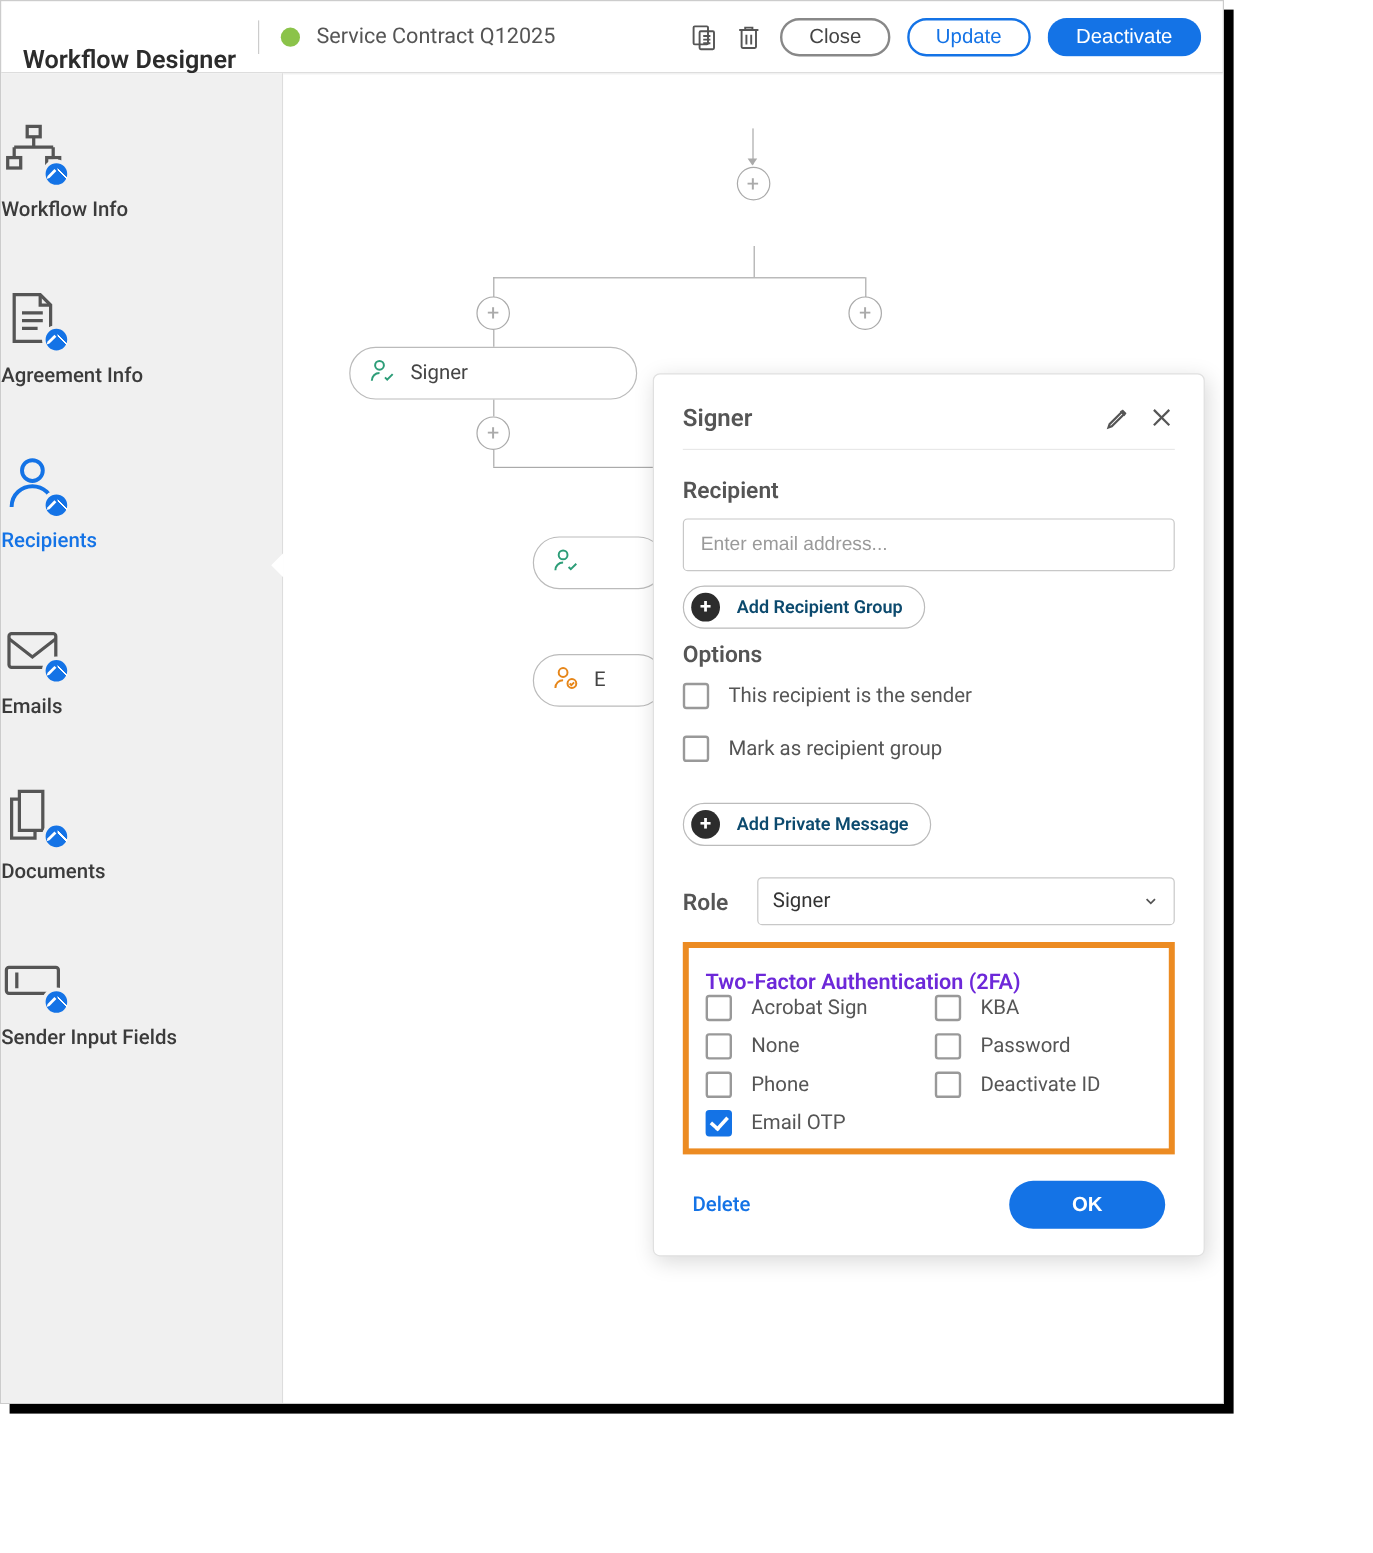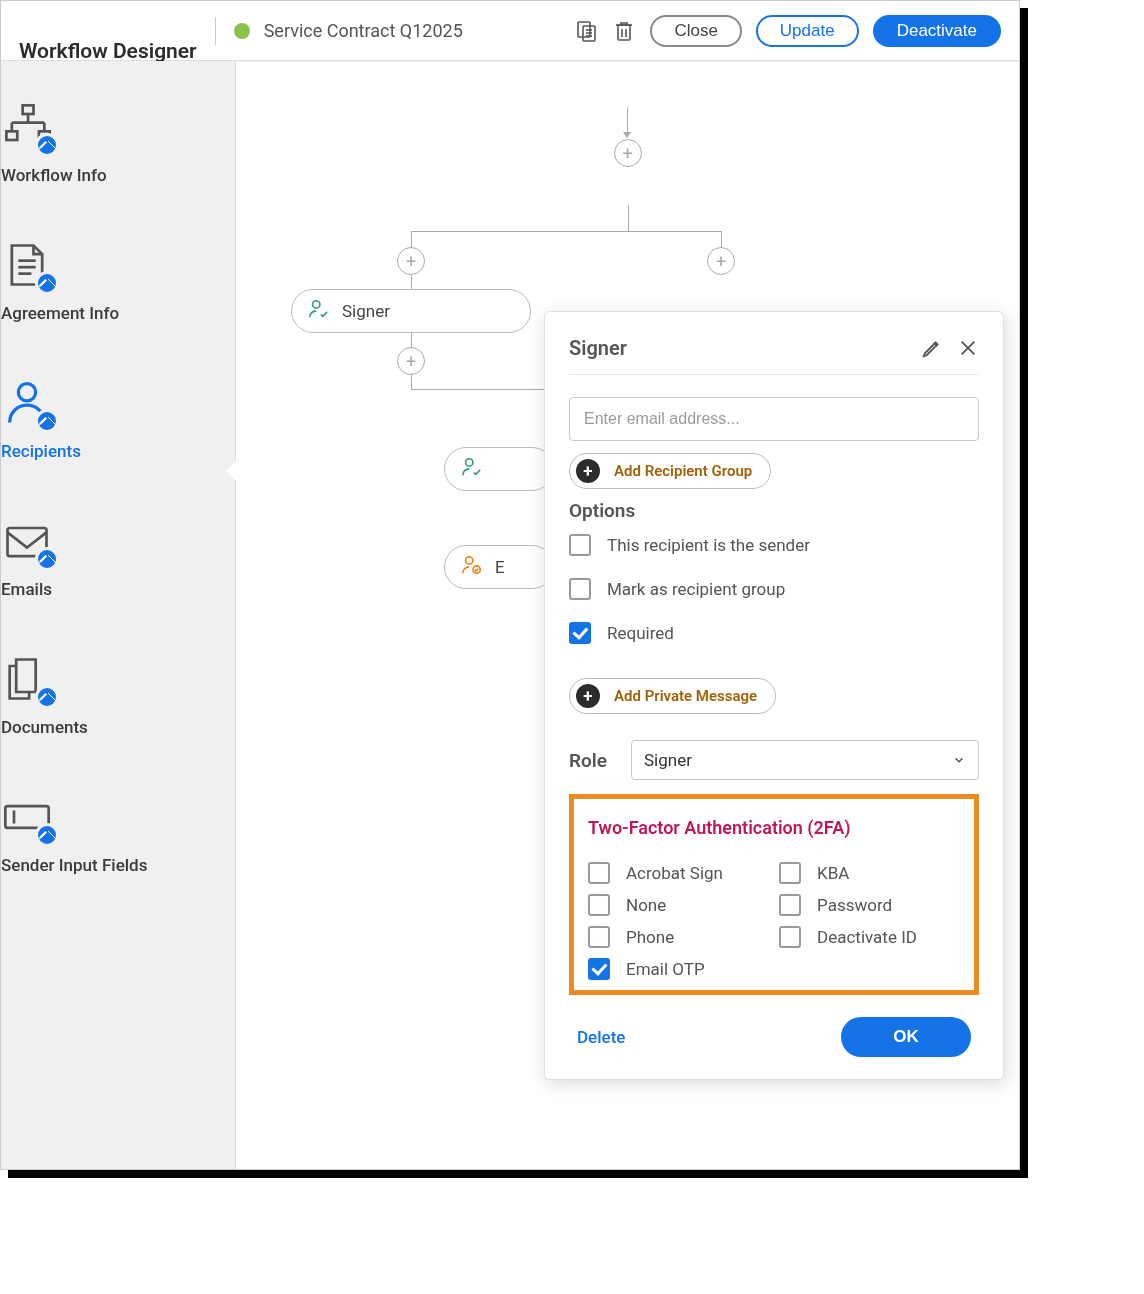--- a/index.html
+++ b/index.html
@@ -143,21 +143,21 @@
   .chip-btn{
     margin-top:12px; display:inline-flex; align-items:center; gap:14px;
     border:1px solid #bbb; border-radius:22px; height:36px;
     padding: 0 18px 0 6px; cursor:pointer; background:#fff;
   }
   .chip-plus{
     width:24px;height:24px;border-radius:50%;background:#2c2c2c;
     color:#fff;display:flex;align-items:center;justify-content:center;
     font-size:17px;font-weight:700;
   }
-  .chip-label{ font-size:15px; font-weight:600; color:#a16207;}
+  .chip-label{ font-size:15px; font-weight:600; color:#0c4a6e;}
 
   .opts{ margin-top:10px;}
   .chk-row{ display:flex; align-items:center; gap:16px; margin-bottom:22px; cursor:pointer;}
   .chk{
     width:22px;height:22px;border:2px solid #999;border-radius:3px;background:#fff;
     display:flex;align-items:center;justify-content:center;flex-shrink:0;
   }
   .chk.checked{ background:#1473e6; border-color:#1473e6;}
   .chk.checked::after{
     content:""; width:6px; height:11px; border:solid #fff; border-width:0 3px 3px 0;
@@ -169,21 +169,21 @@
   .role-select{
     flex:1; height:40px; border:1px solid #c8c8c8; border-radius:4px;
     display:flex; align-items:center; justify-content:space-between;
     padding:0 12px; cursor:pointer; font-size:17px; color:#333;
   }
   .chev{ width:14px;height:14px; }
 
   .tfa-box{
     margin-top:14px; border:5px solid #ec8b22; padding:18px 14px 10px;
   }
-  .tfa-title{ font-size:18px; font-weight:600; color:#be185d; margin-bottom:24px;}
+  .tfa-title{ font-size:18px; font-weight:600; color:#6d28d9; margin-bottom:0;}
   .tfa-grid{ display:grid; grid-template-columns:1fr 1fr; row-gap:10px; column-gap:10px;}
   .tfa-grid .chk-row{ margin-bottom:0;}
 
   .popup-ftr{
     display:flex; align-items:center; justify-content:space-between;
     margin-top:22px; padding: 0 8px;
   }
   .del-link{ color:#1473e6; font-size:17px; font-weight:500; cursor:pointer;}
   .ok-btn{
     background:#1473e6; color:#fff; border:none; border-radius:22px;
@@ -381,39 +381,36 @@
       <svg class="popup-ico" viewBox="0 0 24 24" fill="none" stroke="currentColor" stroke-width="2">
           <path d="M3 21l3-1 12-12-2-2L4 18l-1 3z"></path>
           <path d="M14 6l4 4"></path>
         </svg>
       <svg class="popup-ico" viewBox="0 0 24 24" fill="none" stroke="currentColor" stroke-width="2">
           <line x1="5" y1="5" x2="19" y2="19"></line>
           <line x1="19" y1="5" x2="5" y2="19"></line>
         </svg>
     </div>
 
+    <div class="fld-label">Recipient</div>
     <input class="text-input" placeholder="Enter email address..." style="">
     <div class="chip-btn">
       <div class="chip-plus">+</div>
       <div class="chip-label">Add Recipient Group</div>
     </div>
 
     <div class="opts">
       <div class="fld-label">Options</div>
       <div class="chk-row">
         <div class="chk"></div>
         <div class="chk-label">This recipient is the sender</div>
       </div>
       <div class="chk-row">
         <div class="chk"></div>
         <div class="chk-label">Mark as recipient group</div>
-      </div>
-      <div class="chk-row">
-        <div class="chk checked"></div>
-        <div class="chk-label">Required</div>
       </div>
       <div class="chip-btn">
         <div class="chip-plus">+</div>
         <div class="chip-label">Add Private Message</div>
       </div>
     </div>
 
     <div class="role-row" style="margin-top:26px;">
       <div class="fld-label" style="margin-bottom:0;">Role</div>
       <div class="role-select">

